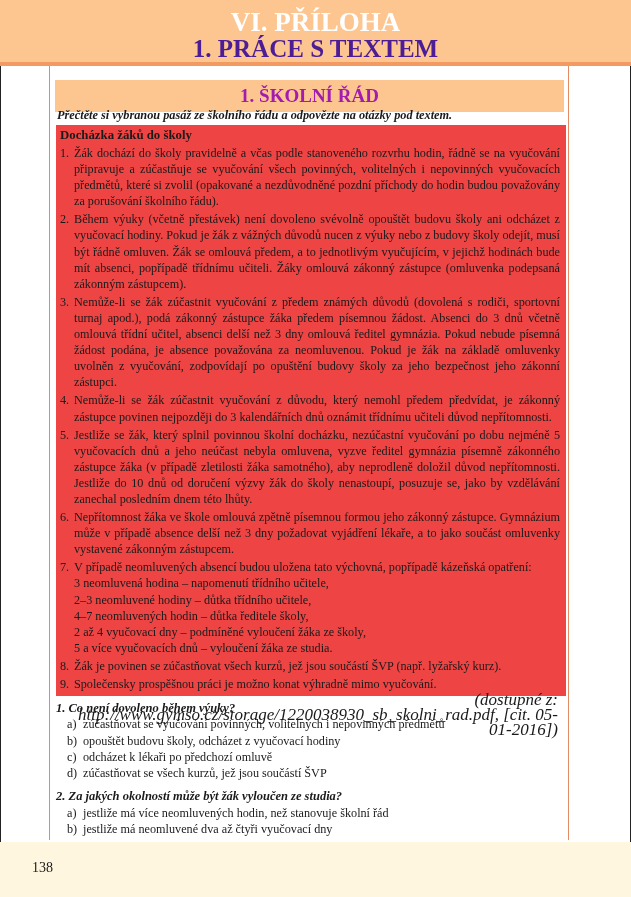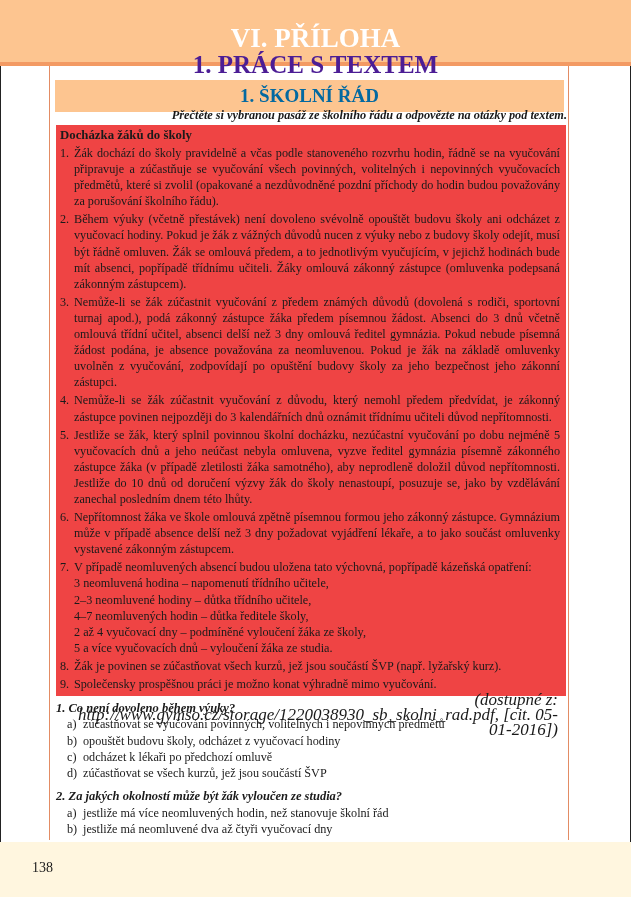--- a/index.html
+++ b/index.html
@@ -15,39 +15,39 @@
       border: 1px solid #222;
     }
     .header-band {
       position: absolute; left: 0; top: 0; width: 631px; height: 62px;
       background: #fdc590;
       border-bottom: 4px solid #f39a63;
       text-align: center;
     }
     .header-title-1 {
       font-family: "Liberation Serif", serif; font-weight: bold;
-      color: #ffffff; font-size: 27px; line-height: 27px; padding-top: 25px;
+      color: #ffffff; font-size: 27px; line-height: 27px; padding-top: 9px;
     }
     .header-title-2 {
       font-family: "Liberation Serif", serif; font-weight: bold;
       color: #4c1d95; font-size: 25px; line-height: 26px;
     }
     .content-col {
       position: absolute; left: 49px; top: 66px; width: 518px; height: 774px;
       border-left: 1px solid #e38c64; border-right: 1px solid #e38c64;
     }
     .section-banner {
       position: absolute; left: 55px; top: 80px; width: 509px; height: 32px;
       background: #fdc590;
       text-align: center;
-      font-weight: bold; font-size: 19px; line-height: 32px; color: #0369a1;
+      font-weight: bold; font-size: 19px; line-height: 32px; color: #a21caf;
     }
     .instruction {
       position: absolute; left: 57px; top: 115px; width: 510px;
-      font-style: italic; font-weight: bold; font-size: 12.3px; line-height: 17px; text-align: right;
+      font-style: italic; font-weight: bold; font-size: 12.3px; line-height: 17px;
     }
     .yellow-box {
       position: absolute; left: 56px; top: 125px; width: 510px; height: 571px;
       background: #ef4444;
       top: 125px;
     }
     .yb-inner { padding: 2px 6px 0 4px; font-size: 12.2px; line-height: 16.1px; }
     .box-title { font-weight: bold; font-size: 12.8px; line-height: 16px; margin: 0 0 2px 0; }
     .rule {
       display: flex; text-align: justify; margin-bottom: 2px;

